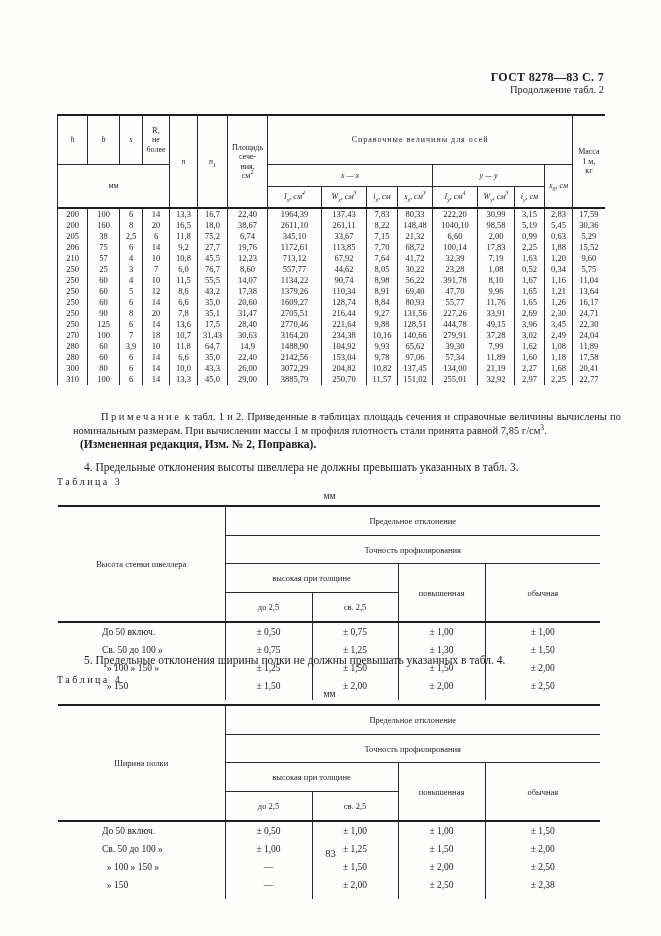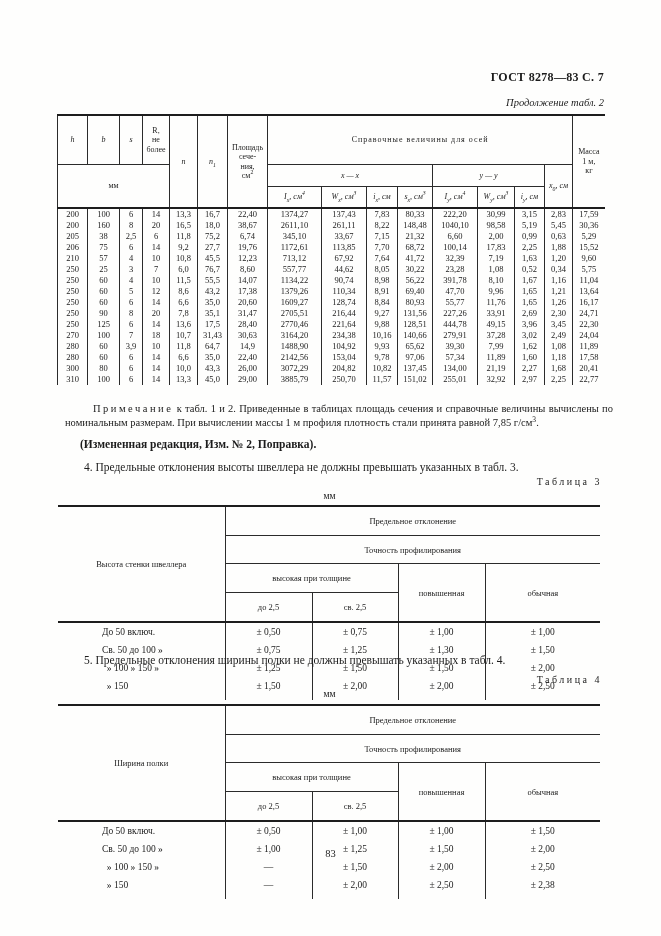--- a/index.html
+++ b/index.html
@@ -4,46 +4,46 @@
 <style>
   html,body{margin:0;padding:0;background:#d8d8d8;}
   .page{
     position:relative; width:661px; height:936px; background:#fefefdff;
     background:#fefefd;
     font-family:"Liberation Serif","DejaVu Serif",serif;
     color:#1c1c1c; overflow:hidden;
   }
   sup,sub{font-size:.72em; line-height:0;}
   .gost-header{position:absolute; top:70px; right:57px; font-size:12px; font-weight:bold; letter-spacing:.3px;margin-left:24px;}
-  .continuation{position:absolute; top:97px; right:57px; font-style:italic; font-size:10.5px;}
+  .continuation{position:absolute; top:84px; right:57px; font-size:10.5px;}
 
   
   .t2wrap{position:absolute; top:114px; left:57px;}
   #t2{border-collapse:collapse; table-layout:fixed; width:547px;}
   #t2 th,#t2 td{border-left:1px solid #2b2b2b; padding:0; text-align:center; vertical-align:middle; font-weight:normal;}
   #t2 thead tr:first-child th{border-top:2px solid #1d1d1d;}
   #t2 thead th{font-size:8px; line-height:9.5px;}
   #t2 thead tr:nth-child(1) th{height:48px;}
   #t2 thead tr:nth-child(2) th{height:21px;}
   #t2 thead tr:nth-child(3) th{height:20px;}
   #t2 tbody td{height:11px; font-size:8.5px; line-height:11px; white-space:nowrap;}
   #t2 tbody tr:first-child td{border-top:2px solid #1d1d1d;}
   .bb{border-bottom:1px solid #2b2b2b;}
   .it{font-style:italic;}
   .sp{letter-spacing:1px; font-size:8.5px;margin-top:33px;}
 
   
-  .note{position:absolute; top:394px; left:57px; width:548px; margin:8px; font-size:10.5px; line-height:13.5px; text-align:justify; text-indent:28px;}
+  .note{position:absolute; top:394px; left:57px; width:548px; margin:16px; font-size:10.5px; line-height:13.5px; text-align:justify; text-indent:28px;}
   .spaced{letter-spacing:2.5px;}
   .amended{position:absolute; top:438px; left:80px; margin:0; font-weight:bold; font-size:11.5px;}
   .item{position:absolute; left:84px; margin:0; font-size:11.5px;}
   #item4{top:461px;} #item5{top:654px;}
 
   
-  .cap{position:absolute; left:57px; width:545px; text-align:right; font-size:10px; letter-spacing:2.5px;}
+  .cap{position:absolute; left:57px; width:545px; font-size:10px; letter-spacing:2.5px;}
   #cap3{top:476px;} #cap4{top:674px;}
   .unit{position:absolute; left:57px; width:545px; text-align:center; font-size:9.5px;}
   #unit3{top:491px;} #unit4{top:689px;}
   .twrap{position:absolute; left:58px;}
   #w3{top:505px;} #w4{top:704px;}
   .tt{border-collapse:collapse; table-layout:fixed; width:542px;}
   .tt th,.tt td{border-left:1px solid #2b2b2b; padding:4px; text-align:center; vertical-align:middle; font-weight:normal; font-size:8.5px; line-height:10px;}
   .tt .nb{border-left:none;}
   .tt thead tr:first-child th{border-top:2px solid #1d1d1d;}
   .tt thead tr:nth-child(1) th{height:20px;}
@@ -115,21 +115,21 @@
       </thead>
       <tbody id="t2body">
           <tr>
             <td>200</td>
             <td>100</td>
             <td>6</td>
             <td>14</td>
             <td>13,3</td>
             <td>16,7</td>
             <td>22,40</td>
-            <td>1374,27</td>
+            <td>1964,39</td>
             <td>137,43</td>
             <td>7,83</td>
             <td>80,33</td>
             <td>222,20</td>
             <td>30,99</td>
             <td>3,15</td>
             <td>2,83</td>
             <td>17,59</td>
           </tr>
           <tr>

